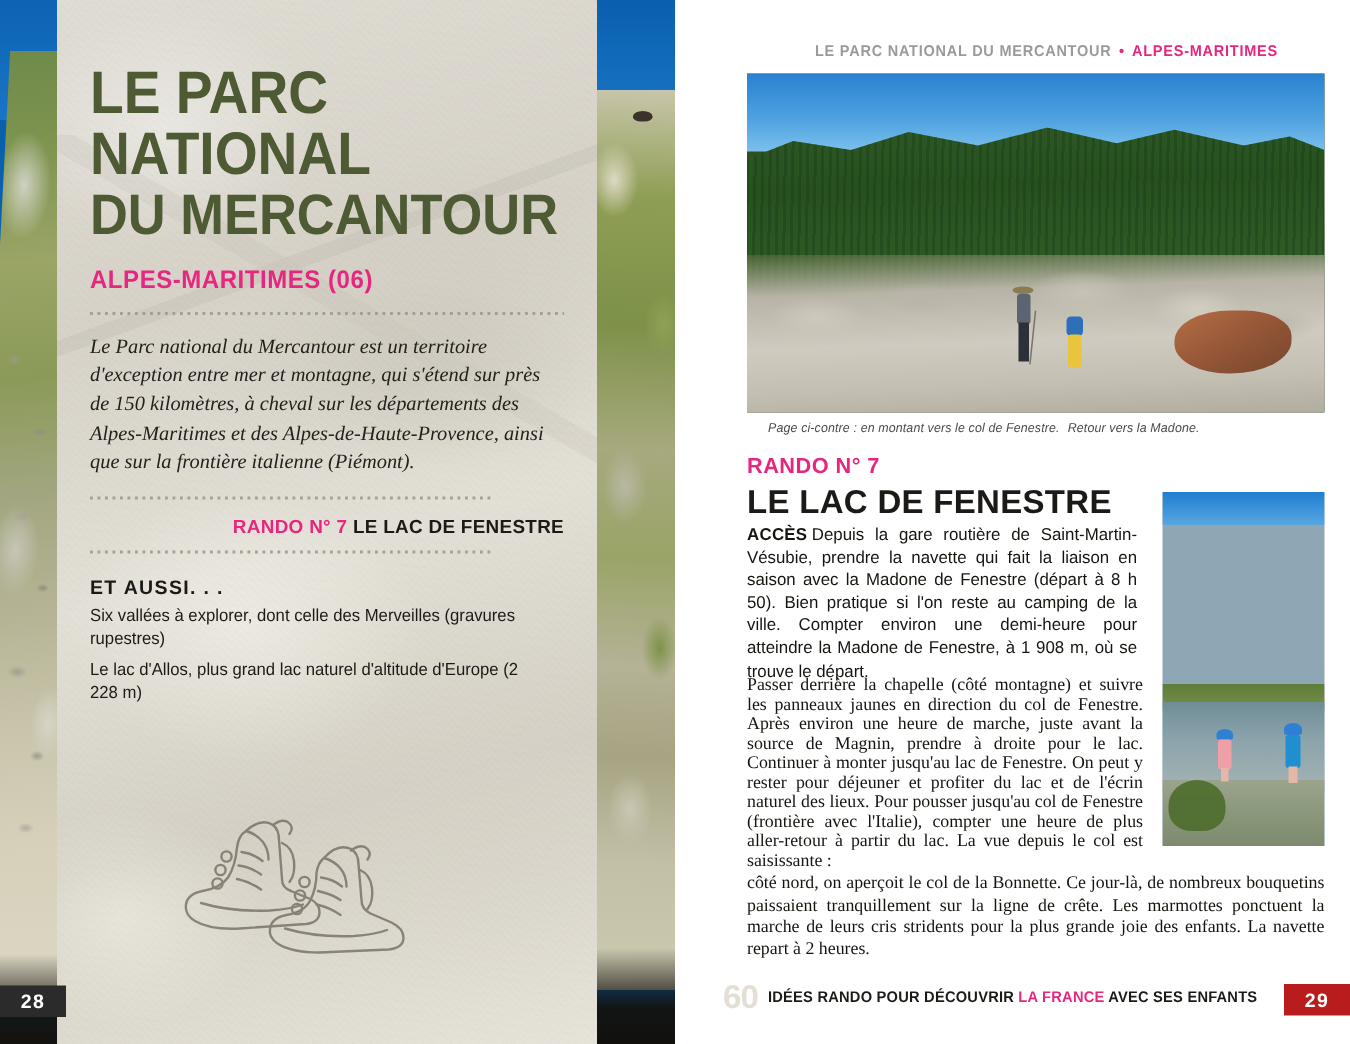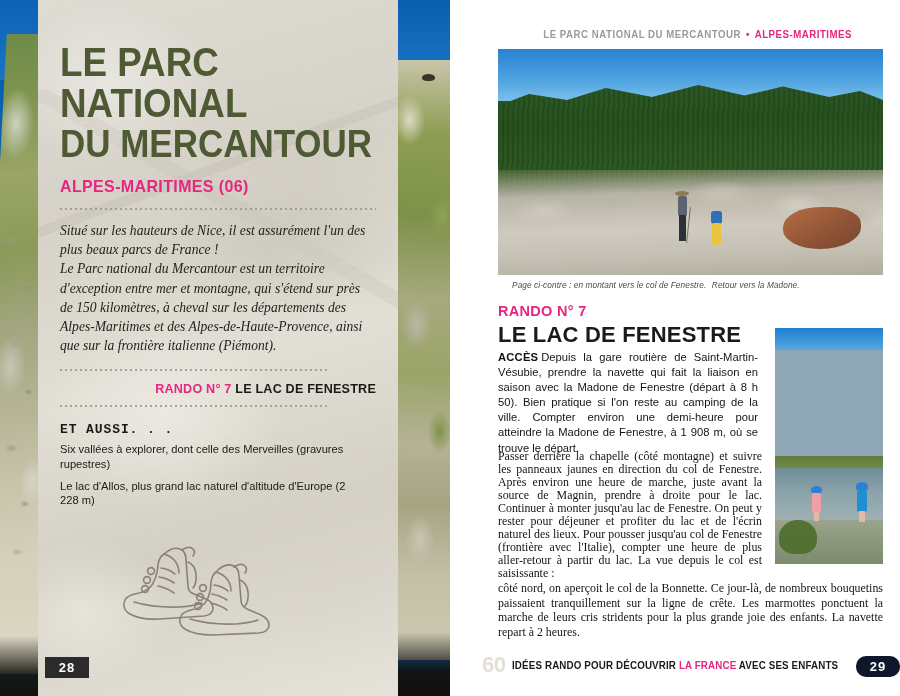--- a/index.html
+++ b/index.html
@@ -187,21 +187,21 @@
     font-family: "Liberation Sans", sans-serif;
     font-size: 12.6px;
     font-weight: bold;
     letter-spacing: .2px;
     color: #1c1a17;
     text-align: right;
   }
   .rando-link .pink { color: #e6267f; }
 
   .etaussi-title {
-    font-family: Liberation Mono, monospace;
+    font-family: Liberation Sans, sans-serif;
     font-weight: bold;
     font-size: 13px;
     letter-spacing: .9px;
     color: #1c1a17;
     margin-bottom: 5px;
   }
   .etaussi-item {
     font-family: "Liberation Sans Narrow", "Liberation Sans", sans-serif;
     font-size: 11.6px;
     line-height: 14.6px;
@@ -224,21 +224,20 @@
     width: 44px; height: 21px;
     background: #2b2b2b;
     color: #ffffff;
     font-family: "Liberation Sans Narrow", "Liberation Sans", sans-serif;
     font-weight: bold;
     font-size: 13px;
     letter-spacing: 1px;
     display: flex;
     align-items: center;
     justify-content: center;
-    margin-left: 45px;
   }
 
   
   .page-right {
     position: relative;
     width: 450px;
     height: 696px;
     background: #ffffff;
     overflow: hidden;
   }
@@ -463,30 +462,29 @@
     color: #1c1a17;
     transform: scaleX(.95);
     transform-origin: left center;
     white-space: nowrap;
   }
   .footer-text .pink { color: #e6267f; }
   .folio-right {
     position: absolute;
     right: 0; top: 0;
     width: 44px; height: 21px;
-    background: #0f172a;
+    background: #b91c1c;
     color: #ffffff;
     font-family: "Liberation Sans Narrow", "Liberation Sans", sans-serif;
     font-weight: bold;
     font-size: 13px;
     letter-spacing: 1px;
     display: flex;
     align-items: center;
     justify-content: center;
-    border-radius: 10px;
   }
 </style>
 </head>
 <body>
 
 <div class="spread">
 
   <div class="page-left">
 
     <div class="photo-strip-left">
@@ -504,21 +502,20 @@
       <div class="paper-content">
         <div class="title-line">LE PARC</div>
         <div class="title-line">NATIONAL</div>
         <div class="title-line l3">DU MERCANTOUR</div>
 
         <div class="subtitle">ALPES-MARITIMES (06)</div>
 
         <div class="dotrule"></div>
 
         <div class="intro">
-          <p>Situé sur les hauteurs de Nice, il est assurément l'un des plus beaux parcs de France !</p>
           <p>Le Parc national du Mercantour est un territoire d'exception entre mer et montagne, qui s'étend sur près de 150 kilomètres, à cheval sur les départements des Alpes-Maritimes et des Alpes-de-Haute-Provence, ainsi que sur la frontière italienne (Piémont).</p>
         </div>
 
         <div class="dotrule short" style="margin-top:14px"></div>
 
         <div class="rando-link">
           <span class="pink">RANDO N° 7</span>
           <span>LE LAC DE FENESTRE</span>
         </div>
 

